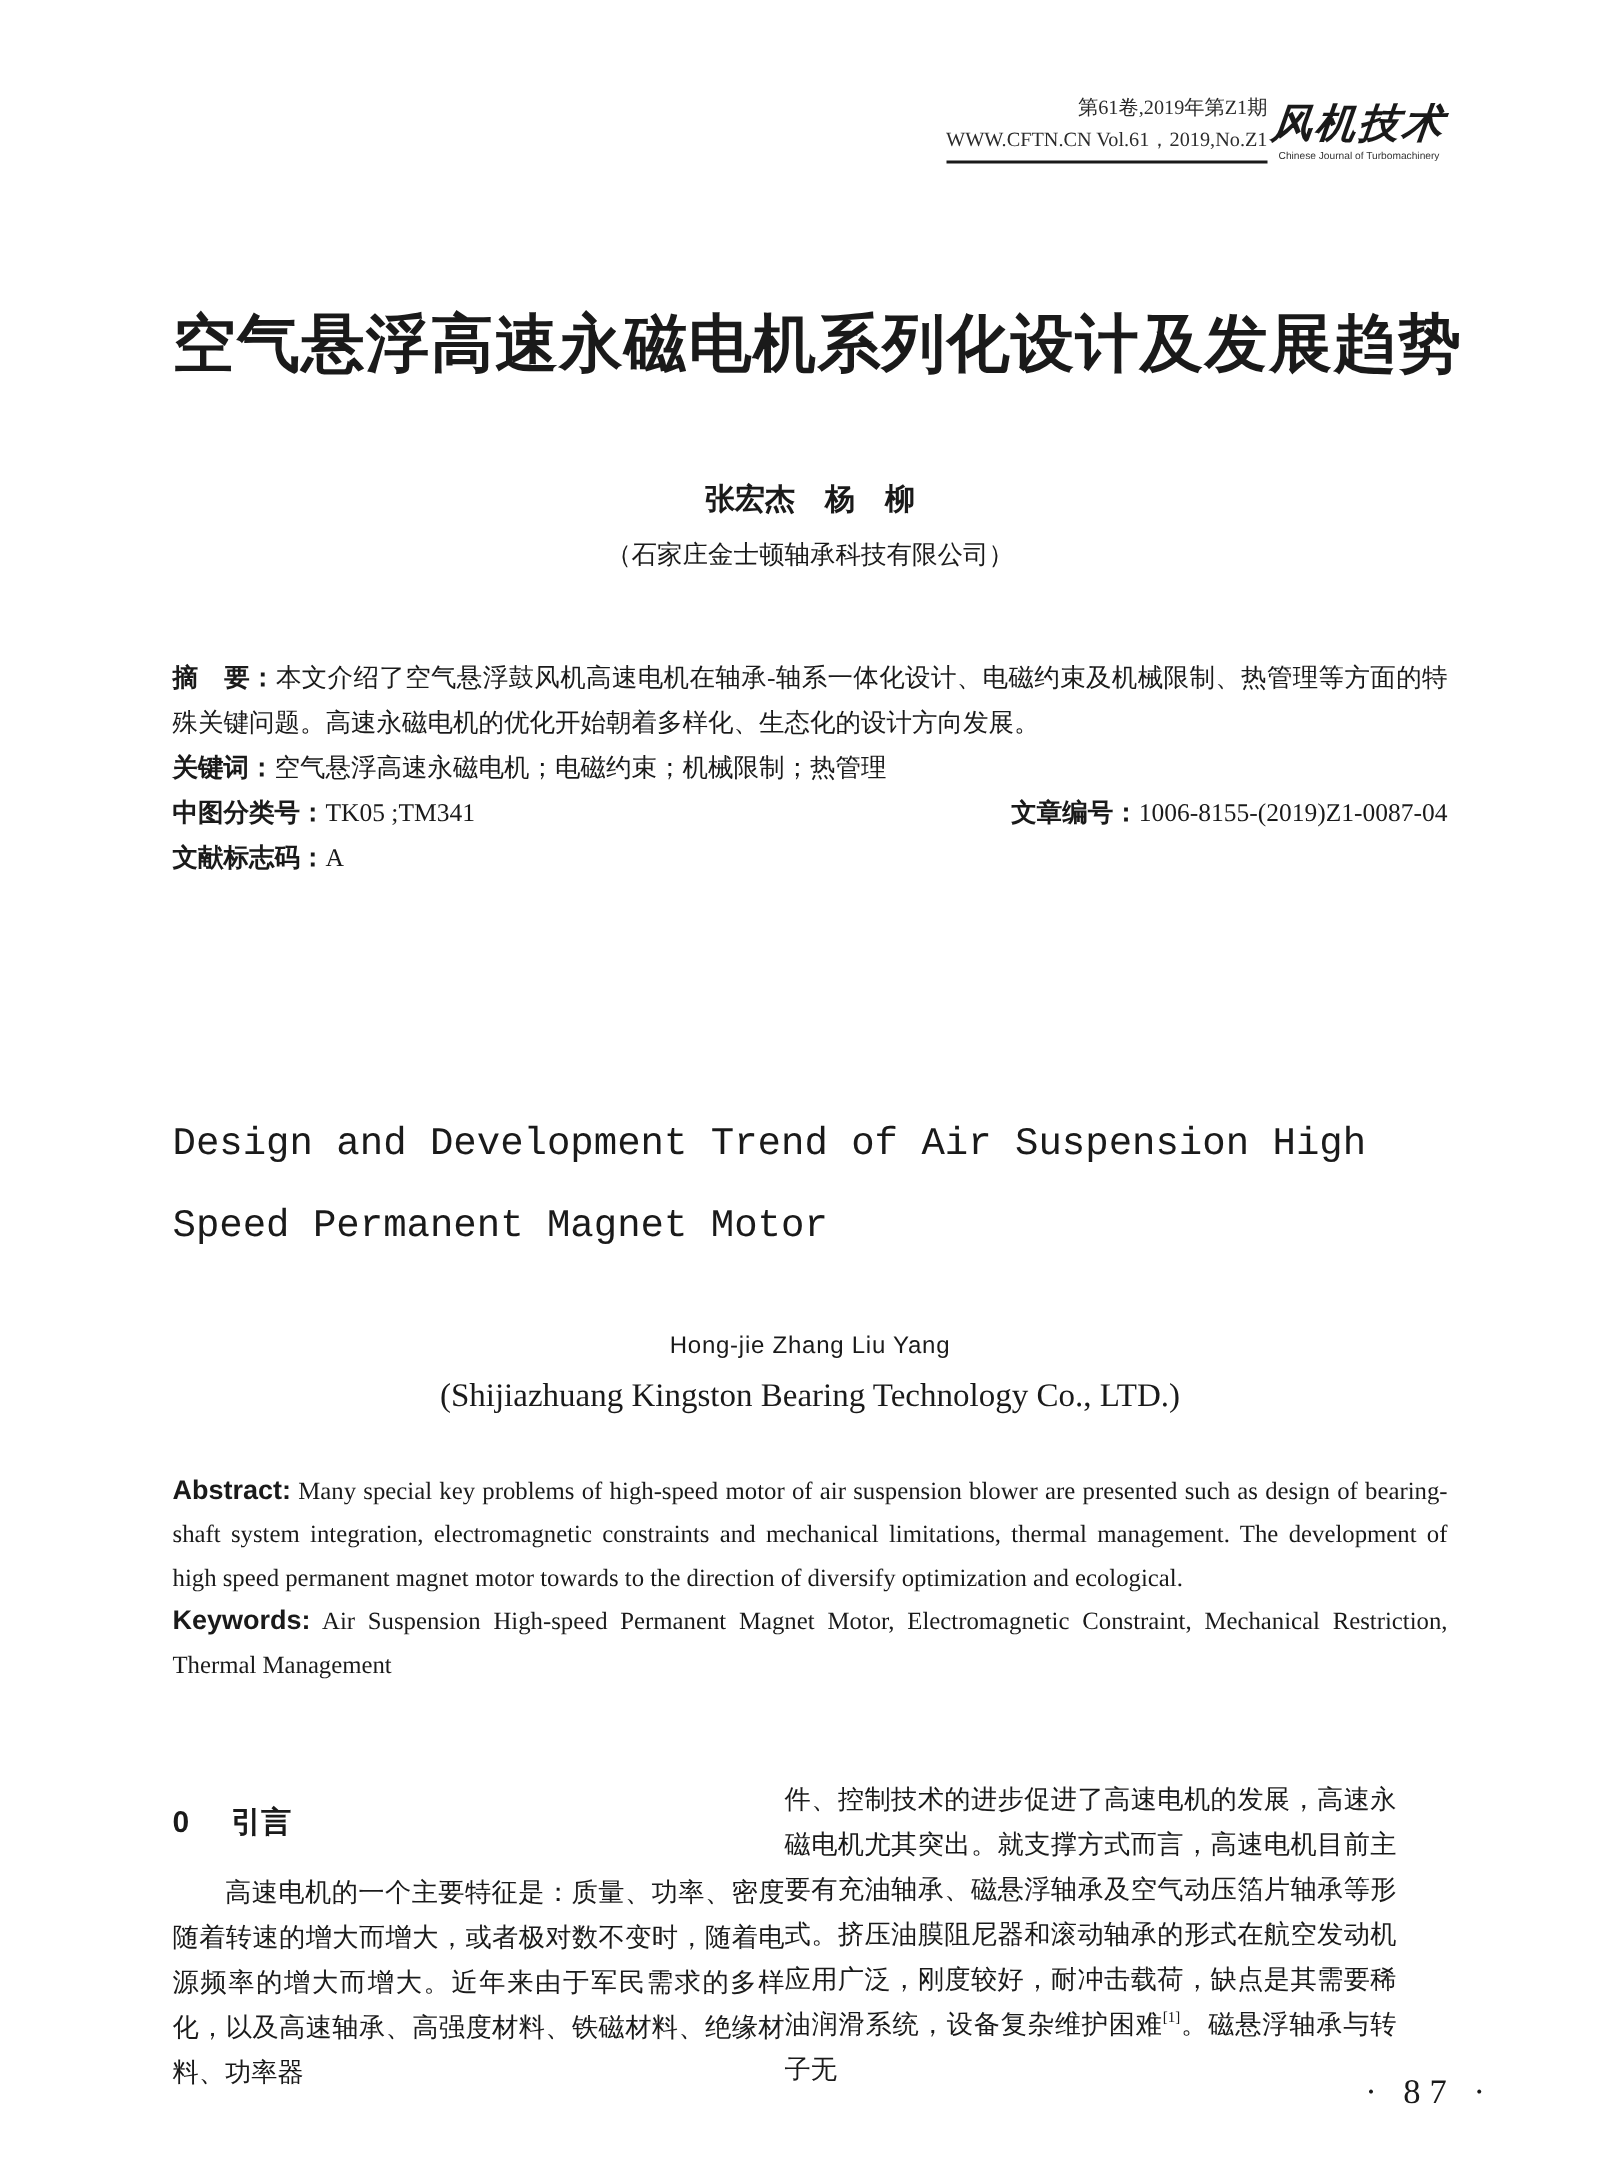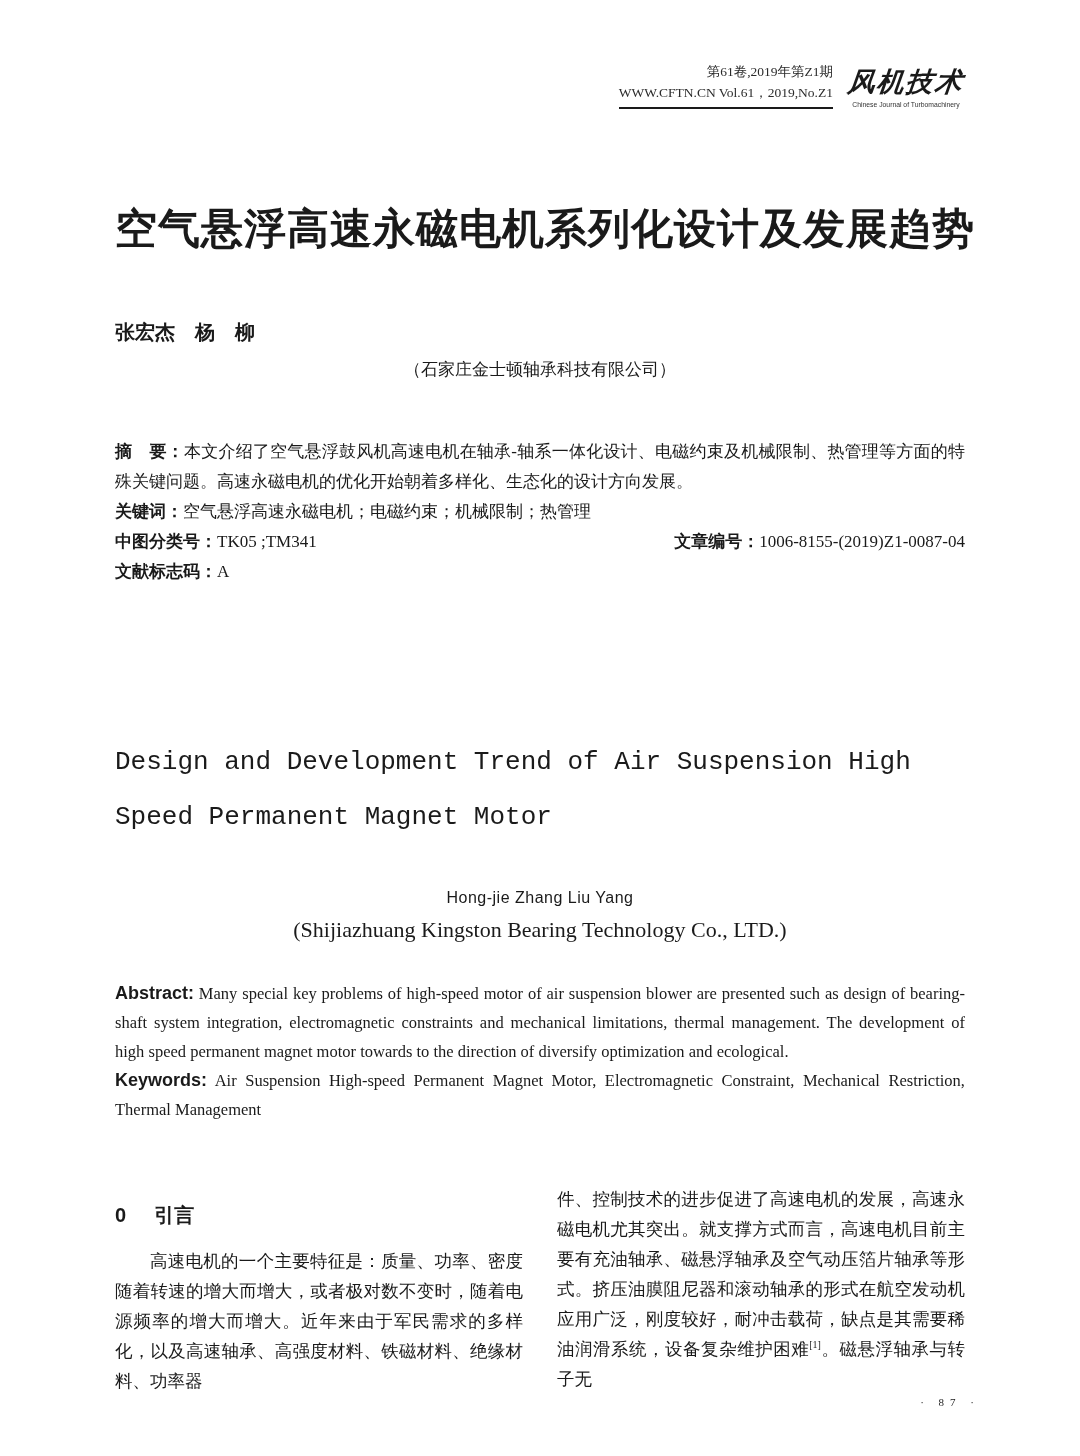--- a/index.html
+++ b/index.html
@@ -9,21 +9,21 @@
     width:1080px; height:1456px;
     margin:0 auto;
     background:#ffffff;
     color:#1a1a1a;
     padding:62px 115px 0 115px;
     overflow:hidden;
     font-family:"Liberation Serif", serif;
   }
 
   
-  .header { display:flex; justify-content:flex-end; align-items:flex-start; gap:14px; }
+  .header { display:flex; justify-content:flex-end; align-items:flex-start; gap:2px; }
   .header-meta {
     text-align:right;
     font-size:13.5px; line-height:1.55;
     color:#2b2b2b;
     border-bottom:2.5px solid #1a1a1a;
     padding-bottom:3px;
   }
   .logo { text-align:center; width:118px; margin-top:2px; }
   .logo-cn {
     font-family:"Liberation Serif", serif;
@@ -38,21 +38,21 @@
   .title-cn {
     margin-top:92px;
     text-align:center;
     font-family:"Liberation Sans", sans-serif;
     font-weight:900;
     font-size:42px;
     letter-spacing:1px;
     white-space:nowrap;
   }
   .authors-cn {
-    margin-top:62px; 
+    margin-top:62px; text-align:center;
     font-family:"Liberation Sans", sans-serif;
     font-weight:bold; font-size:20px;
   }
   .affil-cn { margin-top:12px; text-align:center; font-size:17px; }
 
   
   .meta-block { margin-top:56px; font-size:17px; line-height:30px; }
   .meta-block .row { text-align:justify; }
   .label-cn {
     font-family:"Liberation Sans", sans-serif;
@@ -76,35 +76,35 @@
 
   
   .abstract-en { margin-top:36px; font-size:16.5px; line-height:29px; }
   .abstract-en .row { text-align:justify; }
   .label-en {
     font-family:"Liberation Sans", sans-serif;
     font-weight:bold; font-size:18px;
   }
 
   
-  .columns { margin-top:60px; display:flex; gap:34px; }
+  .columns { margin-top:60px; display:flex; }
   .col { width:408px; font-size:17.5px; line-height:30px; text-align:justify; }
   .section-heading {
     margin-top:16px; margin-bottom:16px;
     font-family:"Liberation Sans", sans-serif;
     font-weight:bold; font-size:20px;
   }
   .section-heading .sec-no { margin-right:28px; }
   .col p.indent { text-indent:2em; }
   sup.ref { font-size:10px; vertical-align:super; line-height:0; }
 
   
   .page-number {
-    position:absolute; right:100px; bottom:48px;
-    font-size:11px; letter-spacing:6px;
+    position:absolute; right:84px; bottom:48px;
+    font-size:23px; letter-spacing:6px;
   }
 </style>
 </head>
 <body>
 
 <div class="page">
 
   <div class="header">
     <div class="header-meta">
       <div>第61卷,2019年第Z1期</div>

